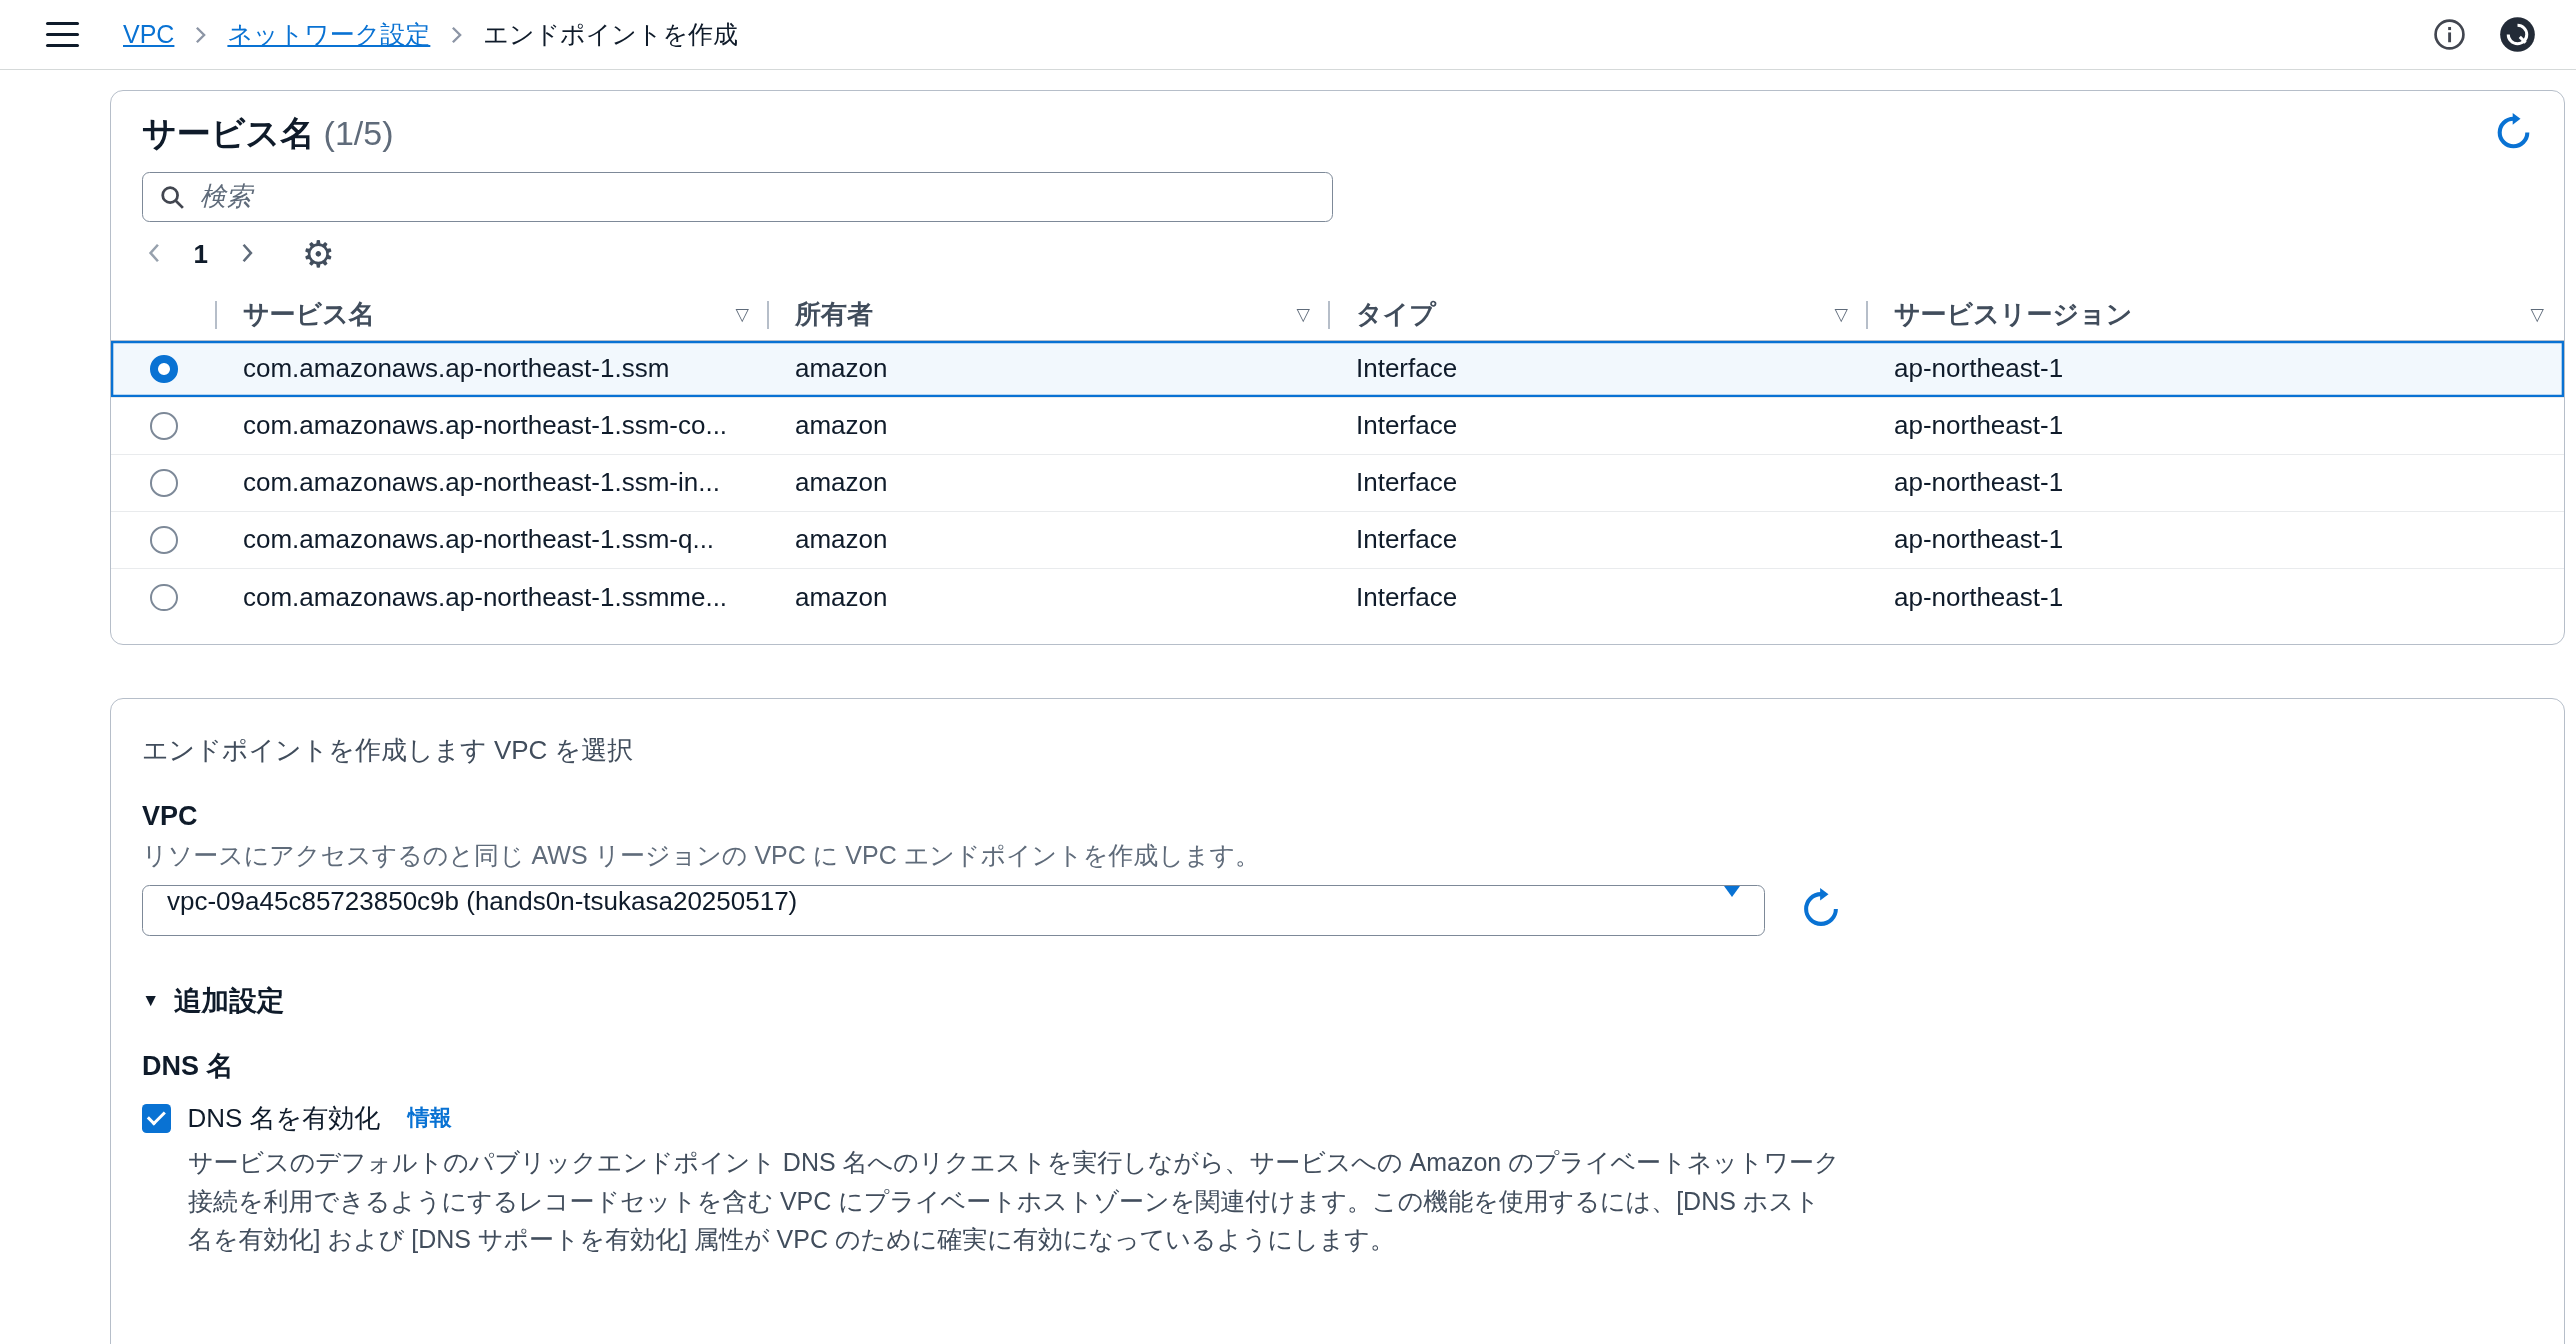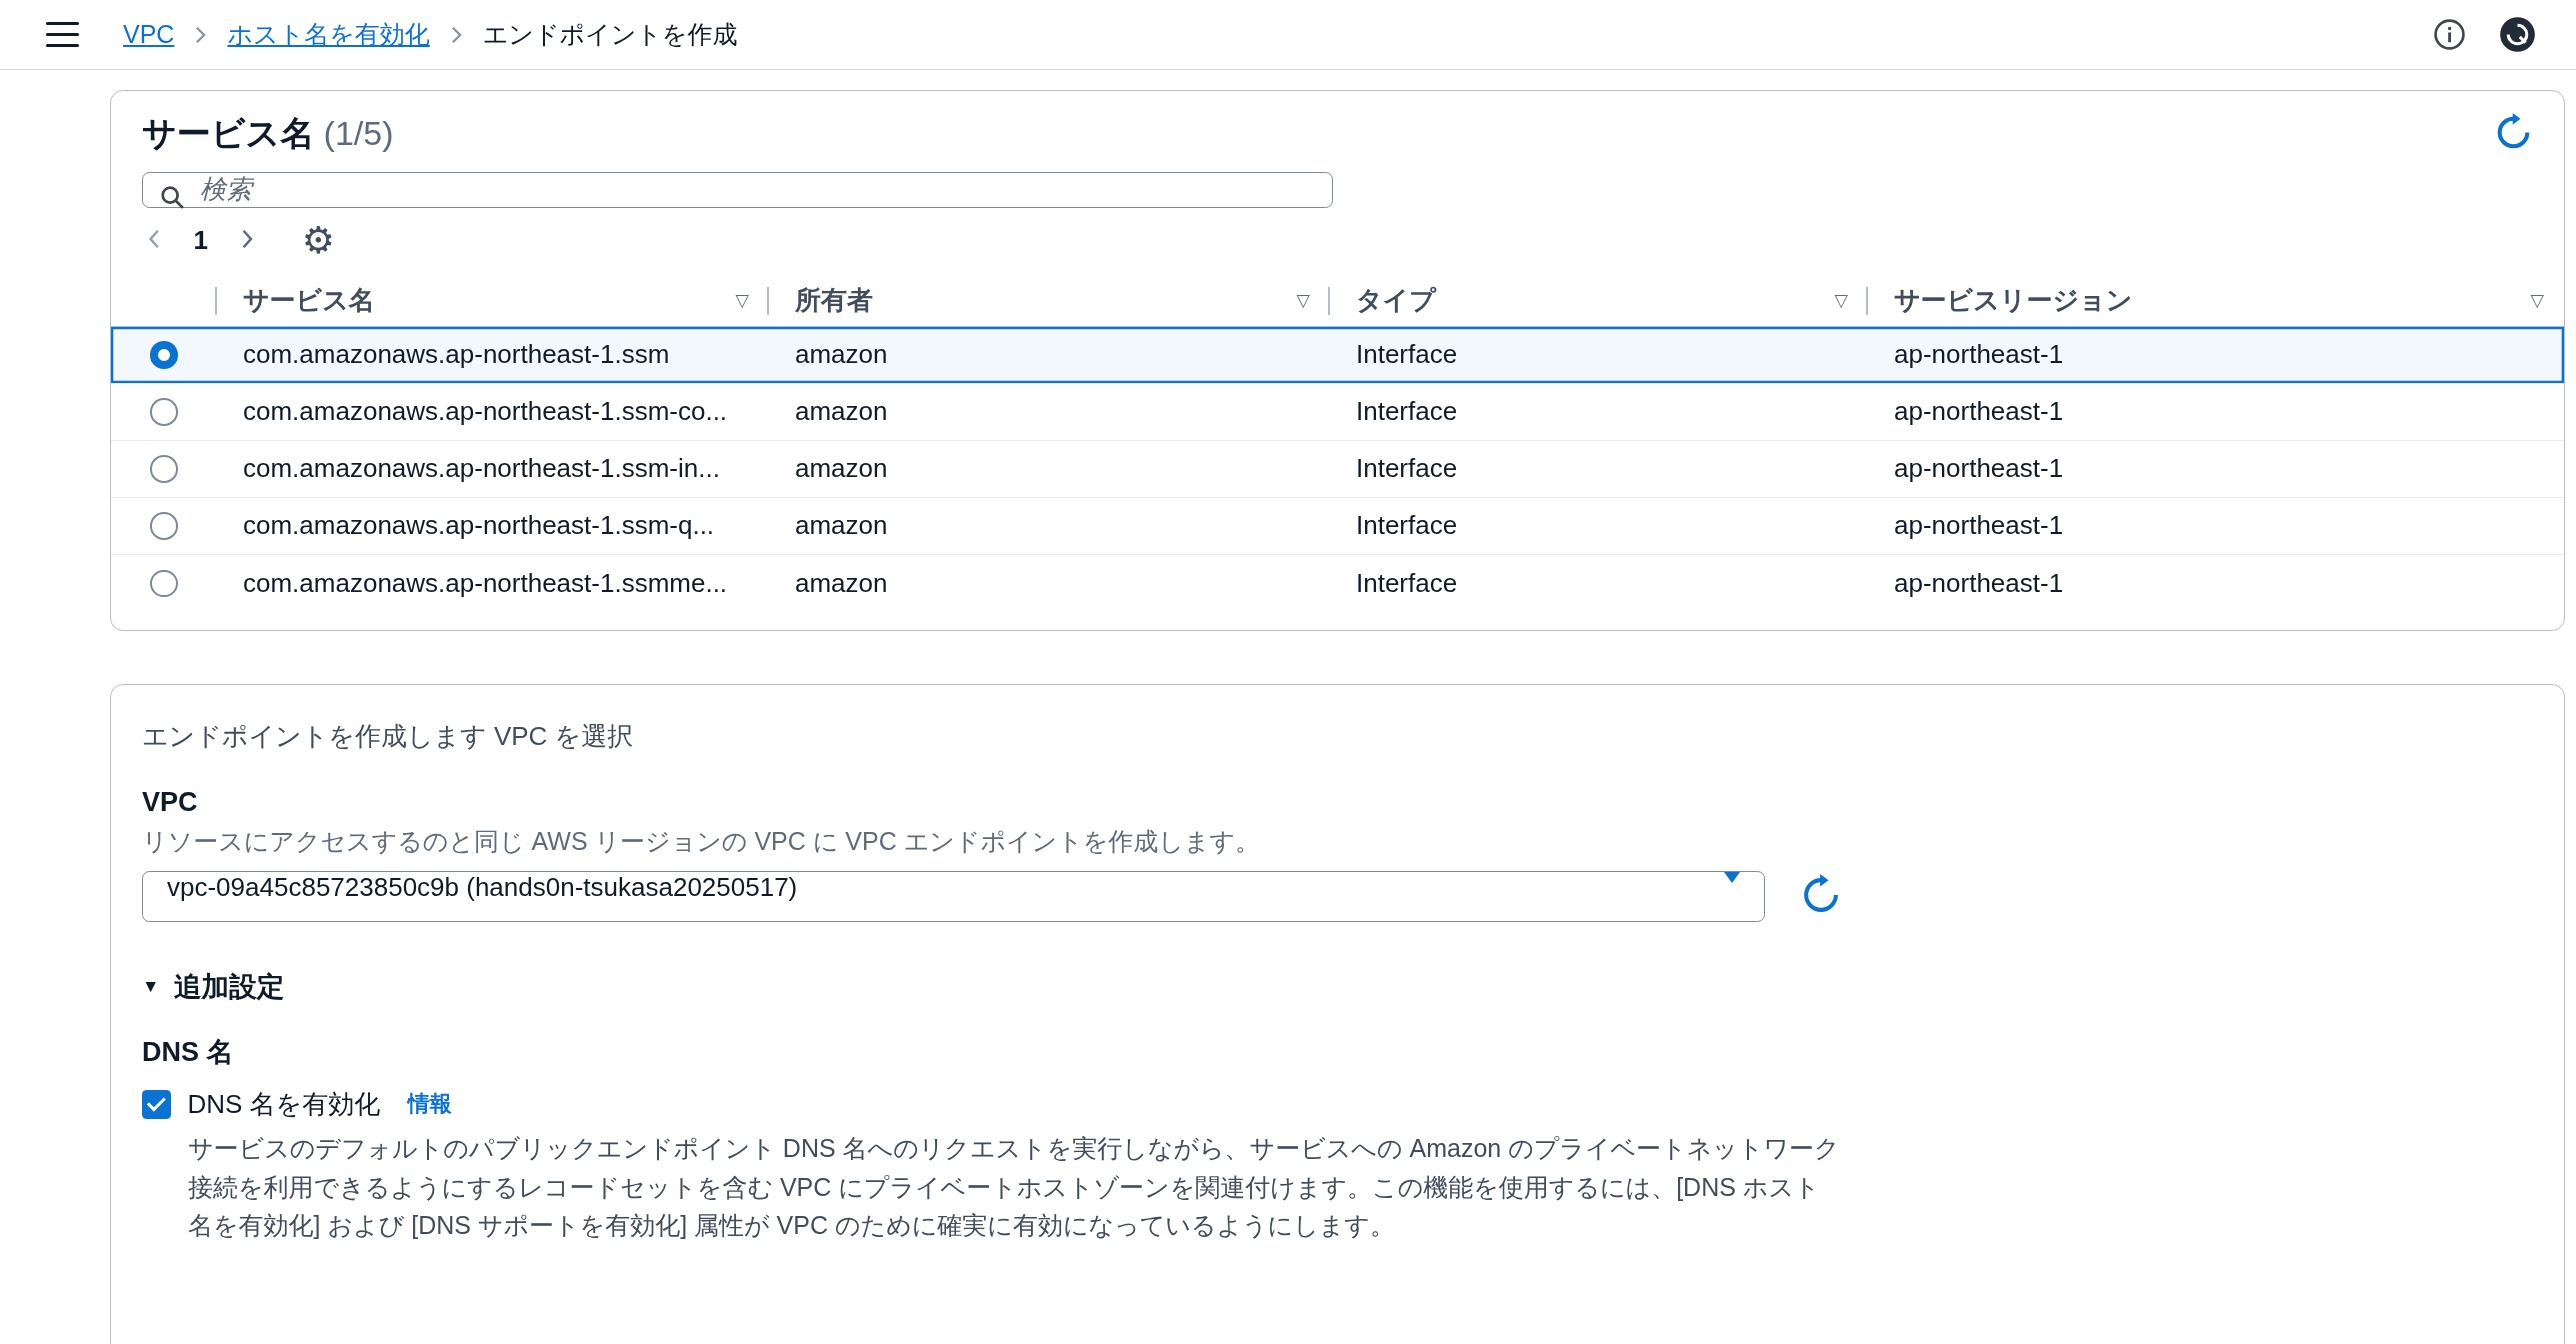--- a/index.html
+++ b/index.html
@@ -24,21 +24,21 @@
   .pad { padding-left:31px; padding-right:31px; }
 
   .panel-head { display:flex; align-items:center; justify-content:space-between; }
   .panel-title { font-size:34px; font-weight:700; }
   .panel-title .count { font-weight:400; color:#5f6b7a; margin-left:9.2px; }
 
   
   .search-row { margin-top:14.7px; }
   .searchbox { position:relative; width:1191px; }
   .searchbox svg { position:absolute; left:16.5px; top:12px; }
-  .searchbox input { width:100%; height:36px; border:1.8px solid #7d8998; border-radius:7.4px;
+  .searchbox input { width:100%; height:50px; border:1.8px solid #7d8998; border-radius:7.4px;
     padding:0 18.4px 0 57px; font-size:26px; font-family:inherit; color:#15803d; outline:none; }
   .searchbox input::placeholder { font-style:italic; color:#5f6b7a; }
 
   
   .filter-row { margin-top:14.7px; display:flex; align-items:center; justify-content:space-between; }
   .filter-left { display:flex; align-items:center; gap:24px; }
   .token { display:flex; align-items:stretch; border:1.8px solid #0972d3; border-radius:7.4px; height:48px; overflow:hidden; }
   .token-label { display:flex; align-items:center; padding:0 16.5px; font-size:26px; color:#0f1b2a;
     text-decoration:underline dotted #424650; text-underline-offset:5.5px; cursor:pointer; }
   .token-divider { width:1.8px; background:#0972d3; }
@@ -104,21 +104,21 @@
       <i></i>
       <i></i>
   </button>
   <nav class="breadcrumb">
     <a>VPC</a>
     <span class="crumb-sep">
       <svg width="13" height="20" viewBox="0 0 14 22">
           <polyline points="3,3 11,11 3,19" fill="none" stroke="#8c95a5" stroke-width="2.6"></polyline>
         </svg>
     </span>
-    <a>ホスト名を有効化</a>
+    <a>ネットワーク設定</a>
     <span class="crumb-sep">
       <svg width="13" height="20" viewBox="0 0 14 22">
           <polyline points="3,3 11,11 3,19" fill="none" stroke="#8c95a5" stroke-width="2.6"></polyline>
         </svg>
     </span>
     <span class="current">エンドポイントを作成</span>
   </nav>
   <div class="topbar-right">
     <button class="icon-btn">
       <svg width="33" height="33" viewBox="0 0 32 32">

